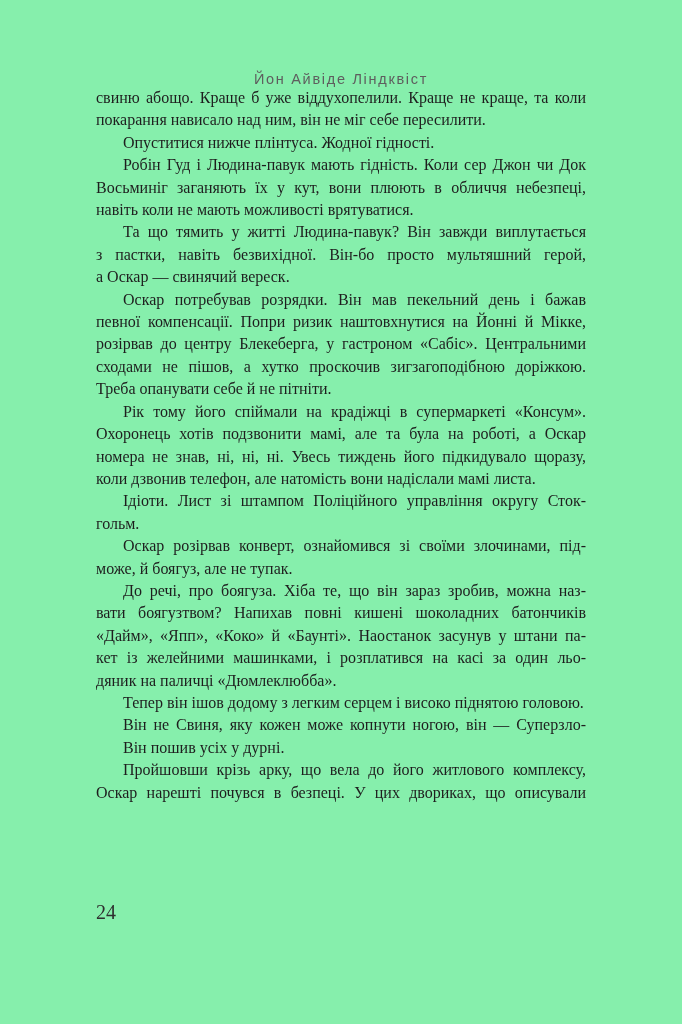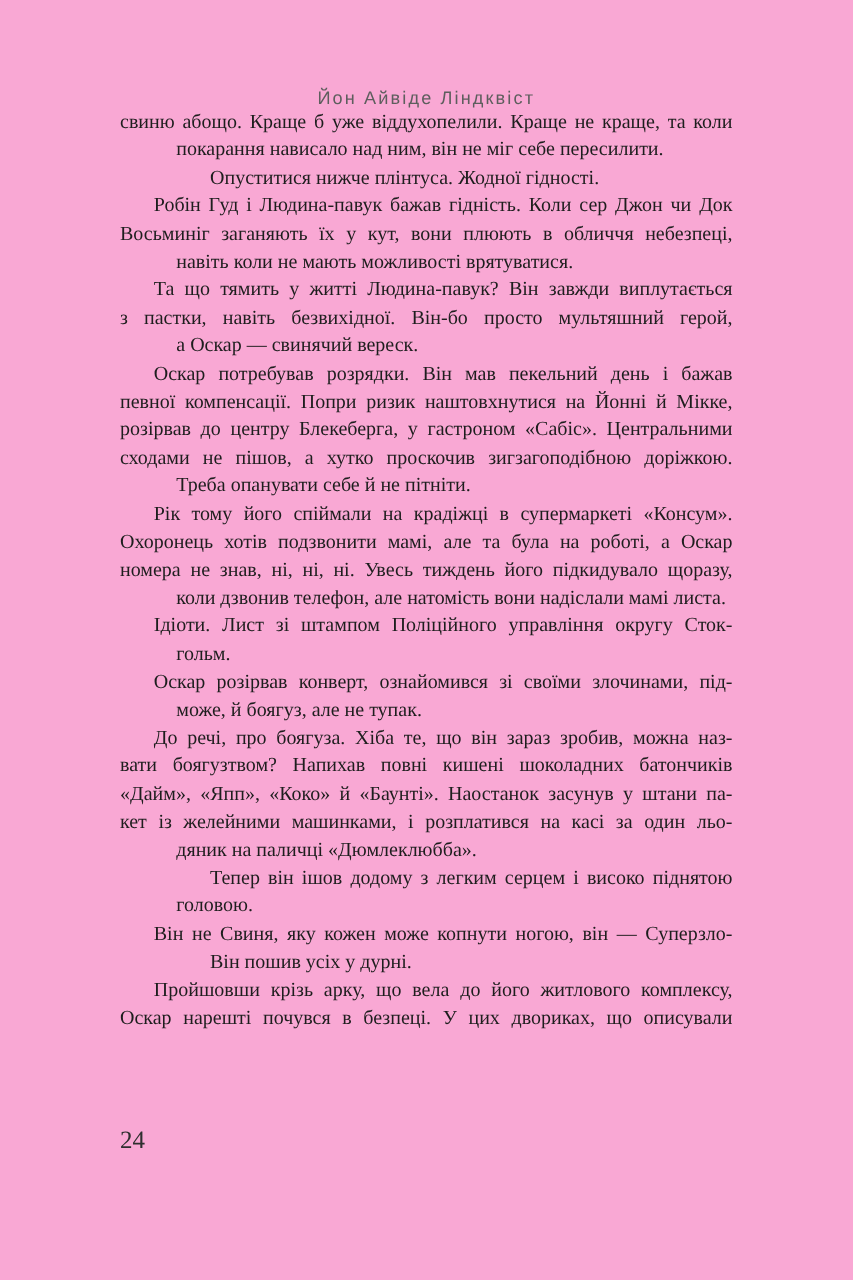--- a/index.html
+++ b/index.html
@@ -4,21 +4,21 @@
 <style>
   html, body {
     margin: 0;
     padding: 0;
     background: #ffffff;
   }
   .page {
     position: relative;
     width: 682px;
     height: 1024px;
-    background: #f9a8d4;
+    background: #86efac;
     overflow: hidden;
     font-family: "Liberation Serif", serif;
     color: #1e1e1e;
   }
   .running-head {
     position: absolute;
     top: 71px;
     left: 0;
     width: 100%;
     text-align: center;
@@ -36,21 +36,20 @@
     font-size: 16px;
     line-height: 22.4px;
   }
   .para { margin: 0; padding: 0; }
   .line {
     text-align: justify;
     text-align-last: justify;
   }
   .line.end {
     text-align-last: left;
-    margin-left: 45px;
   }
   .line.indent {
     text-indent: 27px;
   }
   .page-number {
     position: absolute;
     left: 96px;
     top: 901px;
     font-size: 20px;
     color: #2f2f2f;
@@ -64,21 +63,21 @@
 
   <div class="text-block">
       <div class="para">
         <div class="line">свиню абощо. Краще б уже віддухопелили. Краще не краще, та коли</div>
         <div class="line end">покарання нависало над ним, він не міг себе пересилити.</div>
       </div>
       <div class="para">
         <div class="line end indent">Опуститися нижче плінтуса. Жодної гідності.</div>
       </div>
       <div class="para">
-        <div class="line indent">Робін Гуд і Людина-павук бажав гідність. Коли сер Джон чи Док</div>
+        <div class="line indent">Робін Гуд і Людина-павук мають гідність. Коли сер Джон чи Док</div>
         <div class="line">Восьминіг заганяють їх у кут, вони плюють в обличчя небезпеці,</div>
         <div class="line end">навіть коли не мають можливості врятуватися.</div>
       </div>
       <div class="para">
         <div class="line indent">Та що тямить у житті Людина-павук? Він завжди виплутається</div>
         <div class="line">з пастки, навіть безвихідної. Він-бо просто мультяшний герой,</div>
         <div class="line end">а Оскар — свинячий вереск.</div>
       </div>
       <div class="para">
         <div class="line indent">Оскар потребував розрядки. Він мав пекельний день і бажав</div>

